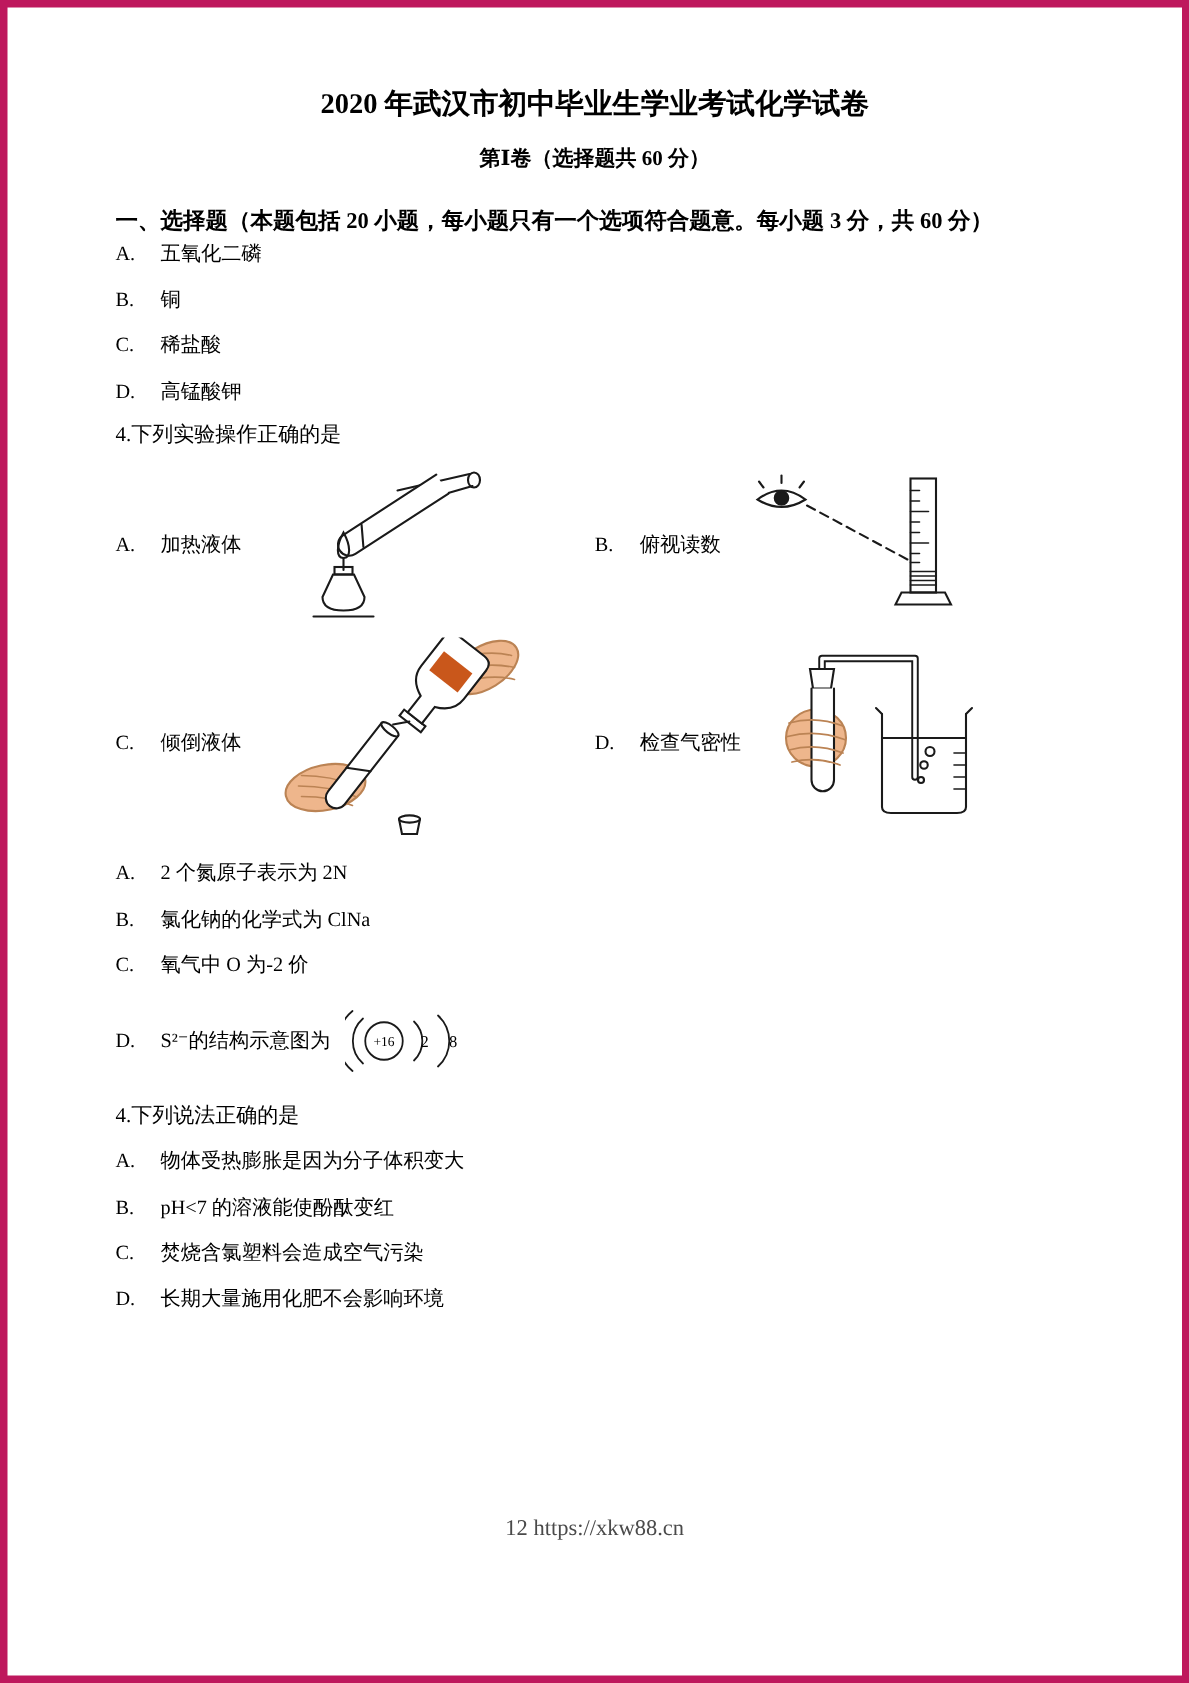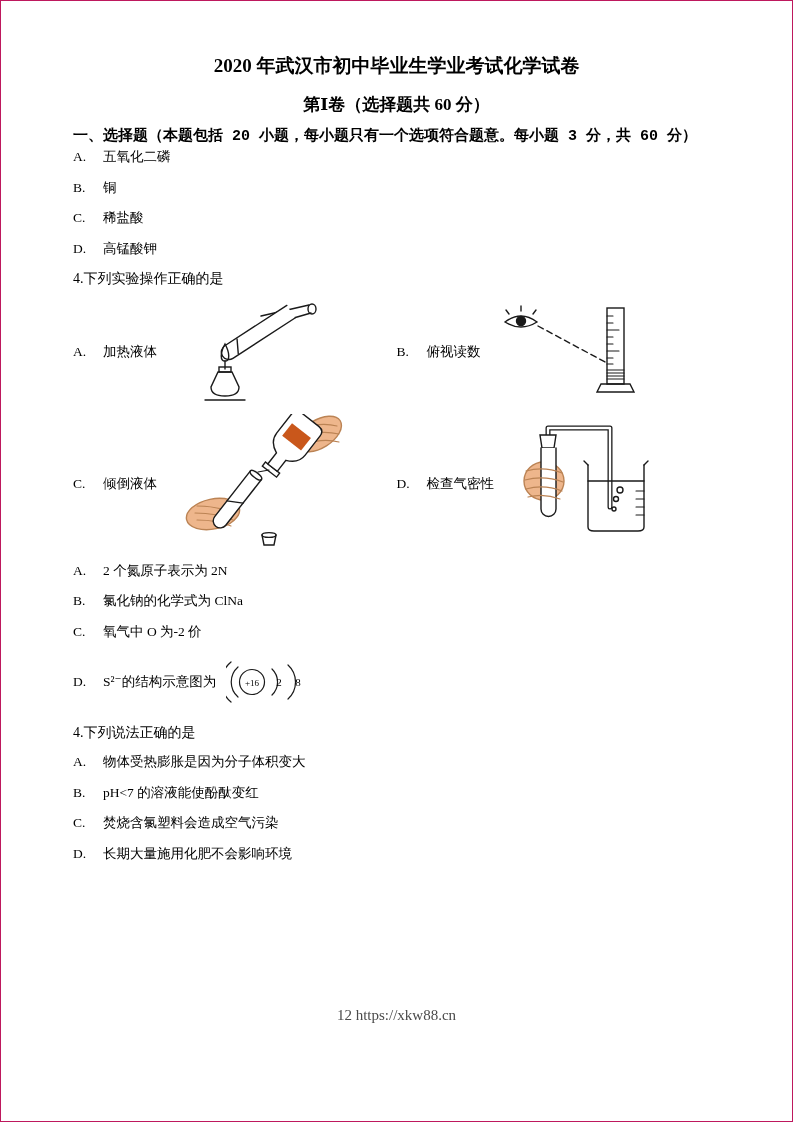--- a/index.html
+++ b/index.html
@@ -6,40 +6,40 @@
   html, body { background: #ffffff; }
   body {
     width: 793px; height: 1122px;
     font-family: "Liberation Serif", "DejaVu Serif", serif;
     color: #000;
   }
   .page {
     position: relative;
     width: 793px; height: 1122px;
     background: #fff;
-    border: 1px solid #be185d;
+    border: 5px solid #be185d;
     padding: 52px 72px 0 72px;
     overflow: hidden;
   }
   .title {
     text-align: center;
     font-size: 19px; font-weight: bold;
     line-height: 1.35;
     margin-bottom: 14px;
   }
   .bold-line {
     font-weight: bold; font-size: 15px; line-height: 1.45;
     white-space: pre-wrap;
   }
   .section-header {
-    text-align: center; font-weight: bold; font-size: 17px;
+    text-align: center; font-weight: bold; font-size: 14px;
     line-height: 1.4; margin-top: 12px;
   }
   .section-intro {
-    font-weight: bold; font-size: 15px; line-height: 1.45; margin-top: 10px; font-family: Liberation Mono, monospace;
+    font-weight: bold; font-size: 15px; line-height: 1.45; margin-top: 22px;
   }
   .q-stem {
     font-size: 14px; line-height: 1.3;
     margin-top: 8px; margin-bottom: 11px;
   }
   .question { margin-bottom: 8px; }
   .option-row {
     display: flex; align-items: baseline;
     font-size: 13.5px; line-height: 1.3;
     margin-bottom: 13px;

